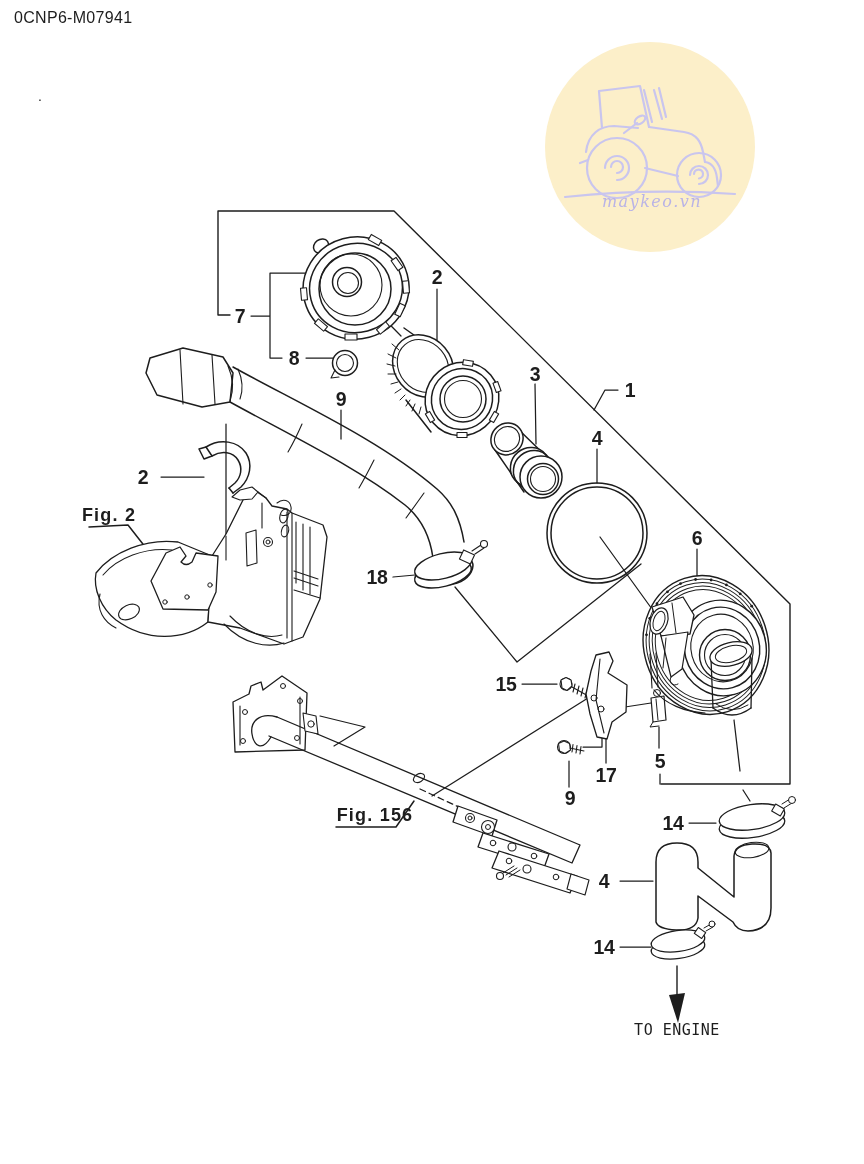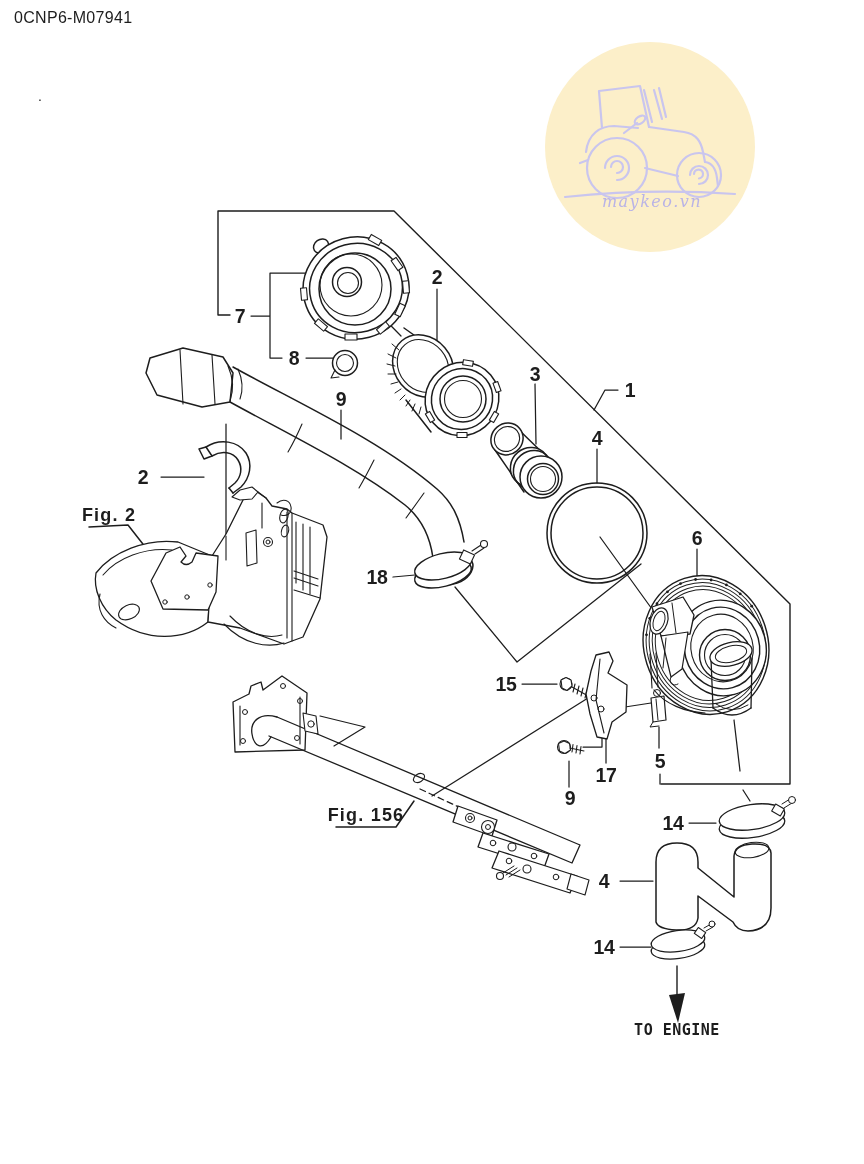--- a/index.html
+++ b/index.html
@@ -10,21 +10,21 @@
   .sec-title{left:128px;top:7px;font-size:17.5px;font-weight:600;letter-spacing:.2px;}
   .fig-title{left:12px;top:36px;font-size:27px;letter-spacing:.3px;}
   .stray{left:38px;top:88px;font-size:14px;}
   .wm-circle{position:absolute;left:545px;top:42px;width:210px;height:210px;border-radius:50%;}
   svg.art{position:absolute;left:0;top:0;}
   .co{position:absolute;transform:translate(-50%,-50%);font-size:19.5px;font-weight:700;
       letter-spacing:-.3px;white-space:pre;}
   .figref{position:absolute;transform:translate(-50%,-50%);font-size:18px;font-weight:700;
       letter-spacing:1.2px;white-space:pre;text-align:center;}
   .engine{position:absolute;transform:translate(-50%,-50%);font-family:"DejaVu Sans Mono",monospace;
-      font-size:15px;font-weight:700;letter-spacing:.5px;white-space:pre;}
+      font-size:15px;font-weight:400;letter-spacing:.5px;white-space:pre;}
 </style>
 </head>
 <body>
 
 <div class="page">
 
   <div class="abs doc-code">0CNP6-M07941</div>
   <div class="abs stray">.</div>
 
   <div class="wm-circle" style="background:#fcefc9"></div>
@@ -335,17 +335,17 @@
   <div class="co" style="left:604px;top:881px">4</div>
   <div class="co" style="left:606px;top:775px">17</div>
   <div class="co" style="left:143px;top:477px">2</div>
   <div class="co" style="left:377px;top:577px">18</div>
   <div class="co" style="left:673px;top:823px">14</div>
   <div class="co" style="left:604px;top:947px">14</div>
   <div class="co" style="left:506px;top:684px">15</div>
   <div class="co" style="left:570px;top:798px">9</div>
 
   <div class="figref" style="left:109px;top:515px">Fig. 2</div>
-  <div class="figref" style="left:366px;top:815px">Fig. 156</div>
+  <div class="figref" style="left:375px;top:815px">Fig. 156</div>
 
   <div class="engine" style="left:677px;top:1030px">TO ENGINE</div>
 
 </div>
 
 </body></html>

